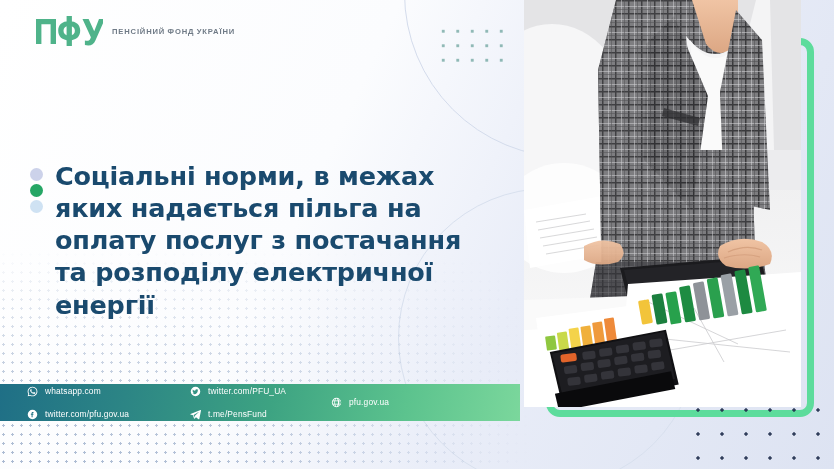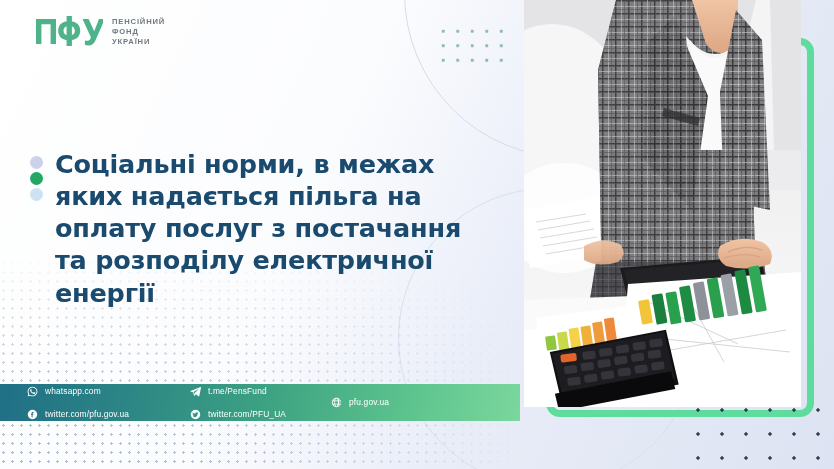--- a/index.html
+++ b/index.html
@@ -103,37 +103,37 @@
     position: absolute;
     left: 35px;
     top: 16px;
     display: flex;
     align-items: center;
     gap: 9px;
   }
   .logo-mark { display: block; }
   .logo-words {
     display: flex;
-    flex-direction: column;
+    flex-direction: row;
     gap: 2.5px;
     padding-top: 1px;
   }
   .logo-words span {
     font-size: 7.6px;
     letter-spacing: .85px;
     font-weight: bold;
     color: #6f7a86;
     line-height: 1;
   }
 
   
   .headline-wrap {
     position: absolute;
     left: 30px;
-    top: 148px;
+    top: 160px;
     width: 470px;
     display: flex;
     gap: 12px;
   }
   .bullet-dots {
     display: flex;
     flex-direction: column;
     gap: 3px;
     padding-top: 8px;
     flex: 0 0 auto;
@@ -395,32 +395,32 @@
             </svg>
         </span>
         <span class="txt">twitter.com/pfu.gov.ua</span>
       </div>
     </div>
 
     <div class="contact-col c2">
       <div class="contact-row">
         <span class="ico">
           <svg viewBox="0 0 24 24">
+              <path d="M12 1.6A10.4 10.4 0 1 0 12 22.4 10.4 10.4 0 0 0 12 1.6zm4.9 8.2v.4c0 3.5-2.7 7.6-7.6 7.6a7.6 7.6 0 0 1-4.1-1.2h.6a5.4 5.4 0 0 0 3.3-1.2 2.7 2.7 0 0 1-2.5-1.9h.5l.7-.1a2.7 2.7 0 0 1-2.2-2.6 2.7 2.7 0 0 0 1.2.3A2.7 2.7 0 0 1 6 7.5a7.6 7.6 0 0 0 5.5 2.8 2.7 2.7 0 0 1 4.6-2.4 5.3 5.3 0 0 0 1.7-.6 2.7 2.7 0 0 1-1.2 1.5 5.3 5.3 0 0 0 1.5-.4 5.5 5.5 0 0 1-1.2 1.4z"></path>
+            </svg>
+        </span>
+        <span class="txt">twitter.com/PFU_UA</span>
+      </div>
+      <div class="contact-row">
+        <span class="ico">
+          <svg viewBox="0 0 24 24">
               <path d="M23 2.4 1.1 10.9c-.9.4-.9.9-.1 1.1l5.5 1.7 2.1 6.4c.3.7.5 1 1 1 .4 0 .6-.2.9-.5l2.6-2.5 5.4 4c1 .5 1.7.3 1.9-.9L23.9 3.6c.3-1.4-.6-2-1-1.2zM7.9 13.3 18.8 6.5c.5-.3 1-.1.6.3l-9.3 8.4-.4 3.9z"></path>
             </svg>
         </span>
         <span class="txt">t.me/PensFund</span>
-      </div>
-      <div class="contact-row">
-        <span class="ico">
-          <svg viewBox="0 0 24 24">
-              <path d="M12 1.6A10.4 10.4 0 1 0 12 22.4 10.4 10.4 0 0 0 12 1.6zm4.9 8.2v.4c0 3.5-2.7 7.6-7.6 7.6a7.6 7.6 0 0 1-4.1-1.2h.6a5.4 5.4 0 0 0 3.3-1.2 2.7 2.7 0 0 1-2.5-1.9h.5l.7-.1a2.7 2.7 0 0 1-2.2-2.6 2.7 2.7 0 0 0 1.2.3A2.7 2.7 0 0 1 6 7.5a7.6 7.6 0 0 0 5.5 2.8 2.7 2.7 0 0 1 4.6-2.4 5.3 5.3 0 0 0 1.7-.6 2.7 2.7 0 0 1-1.2 1.5 5.3 5.3 0 0 0 1.5-.4 5.5 5.5 0 0 1-1.2 1.4z"></path>
-            </svg>
-        </span>
-        <span class="txt">twitter.com/PFU_UA</span>
       </div>
     </div>
 
     <div class="contact-col c3">
       <div class="contact-row">
         <span class="ico">
           <svg viewBox="0 0 24 24">
               <path d="M12 1.8a10.2 10.2 0 1 0 0 20.4 10.2 10.2 0 0 0 0-20.4zm0 1.7c.9 0 2 1.6 2.6 4.2H9.4C10 5.1 11.1 3.5 12 3.5zM7.7 7.7H4.9A8.6 8.6 0 0 1 9.3 4a12 12 0 0 0-1.6 3.7zm-3.5 1.7h3.2a18 18 0 0 0-.2 2.6c0 .9.1 1.8.2 2.6H4.2a8.5 8.5 0 0 1 0-5.2zm.7 6.9h2.8c.4 1.4.9 2.6 1.6 3.7a8.6 8.6 0 0 1-4.4-3.7zM12 20.5c-.9 0-2-1.6-2.6-4.2h5.2c-.6 2.6-1.7 4.2-2.6 4.2zm3-5.9H9c-.1-.8-.2-1.7-.2-2.6 0-.9.1-1.8.2-2.6h6c.1.8.2 1.7.2 2.6 0 .9-.1 1.8-.2 2.6zm.7 5.4c.7-1.1 1.2-2.3 1.6-3.7h2.8a8.6 8.6 0 0 1-4.4 3.7zm2.2-5.4c.1-.8.2-1.7.2-2.6 0-.9-.1-1.8-.2-2.6h3.2a8.5 8.5 0 0 1 0 5.2h-3.2zm-.6-6.9a12 12 0 0 0-1.6-3.7 8.6 8.6 0 0 1 4.4 3.7h-2.8z"></path>
             </svg>
         </span>

